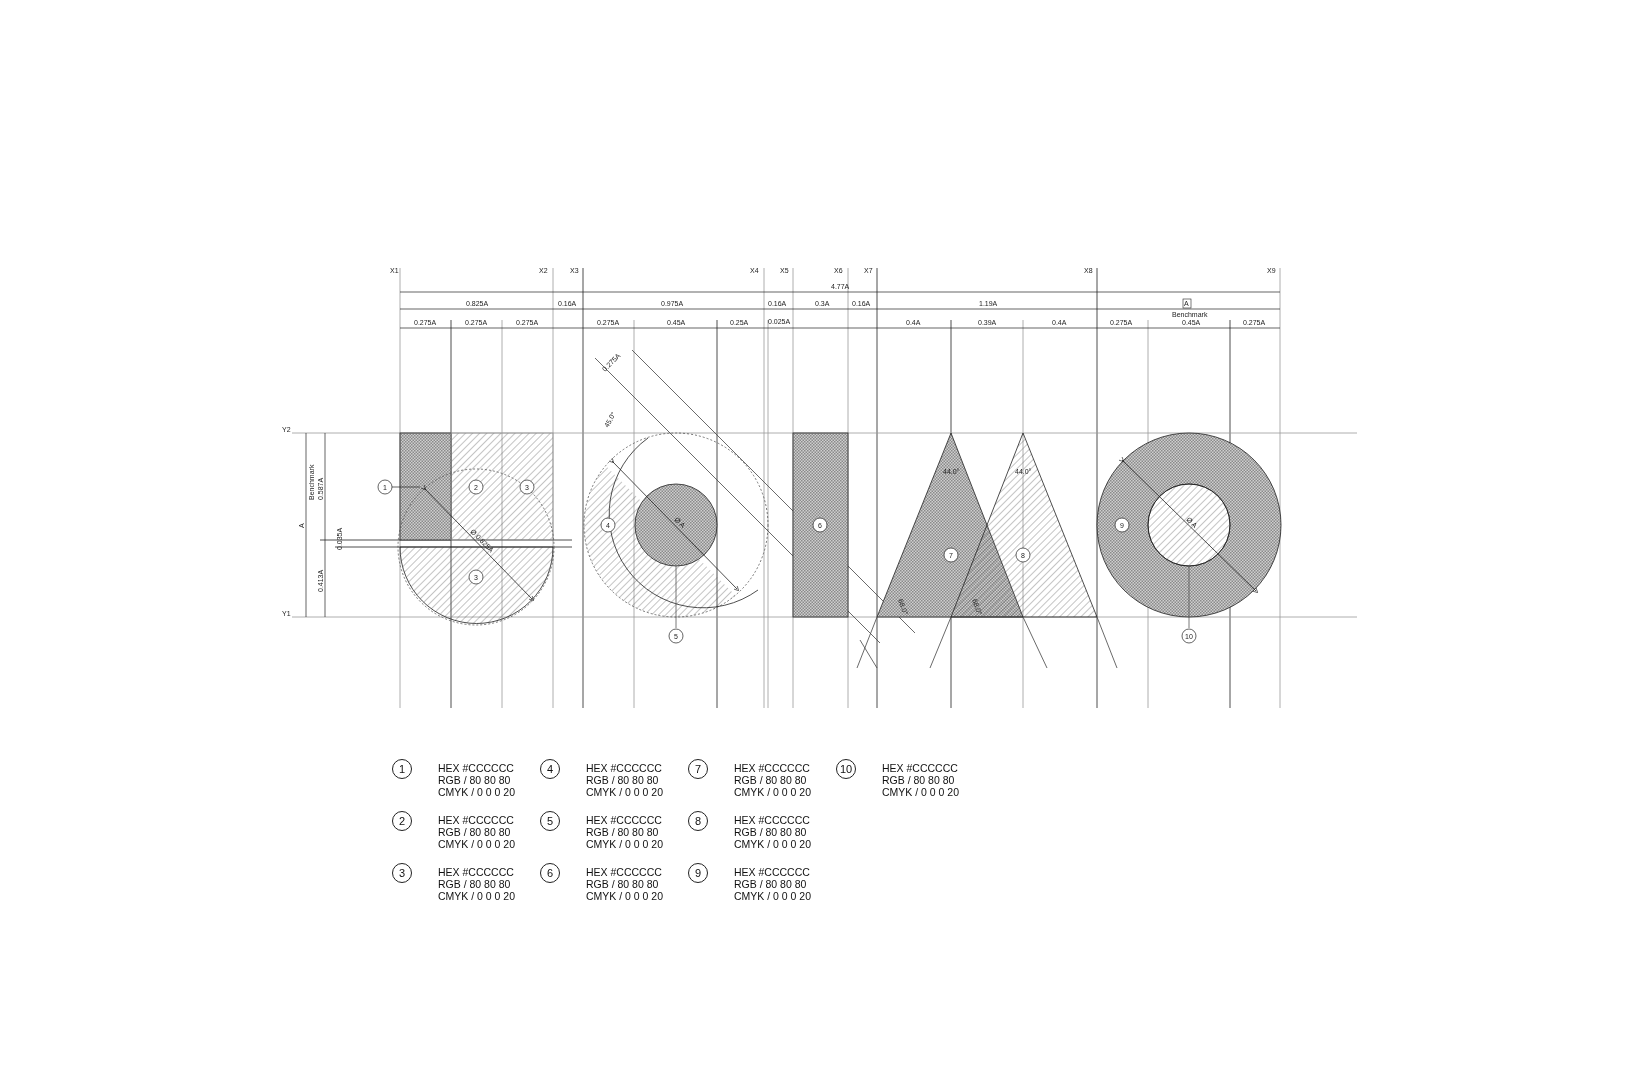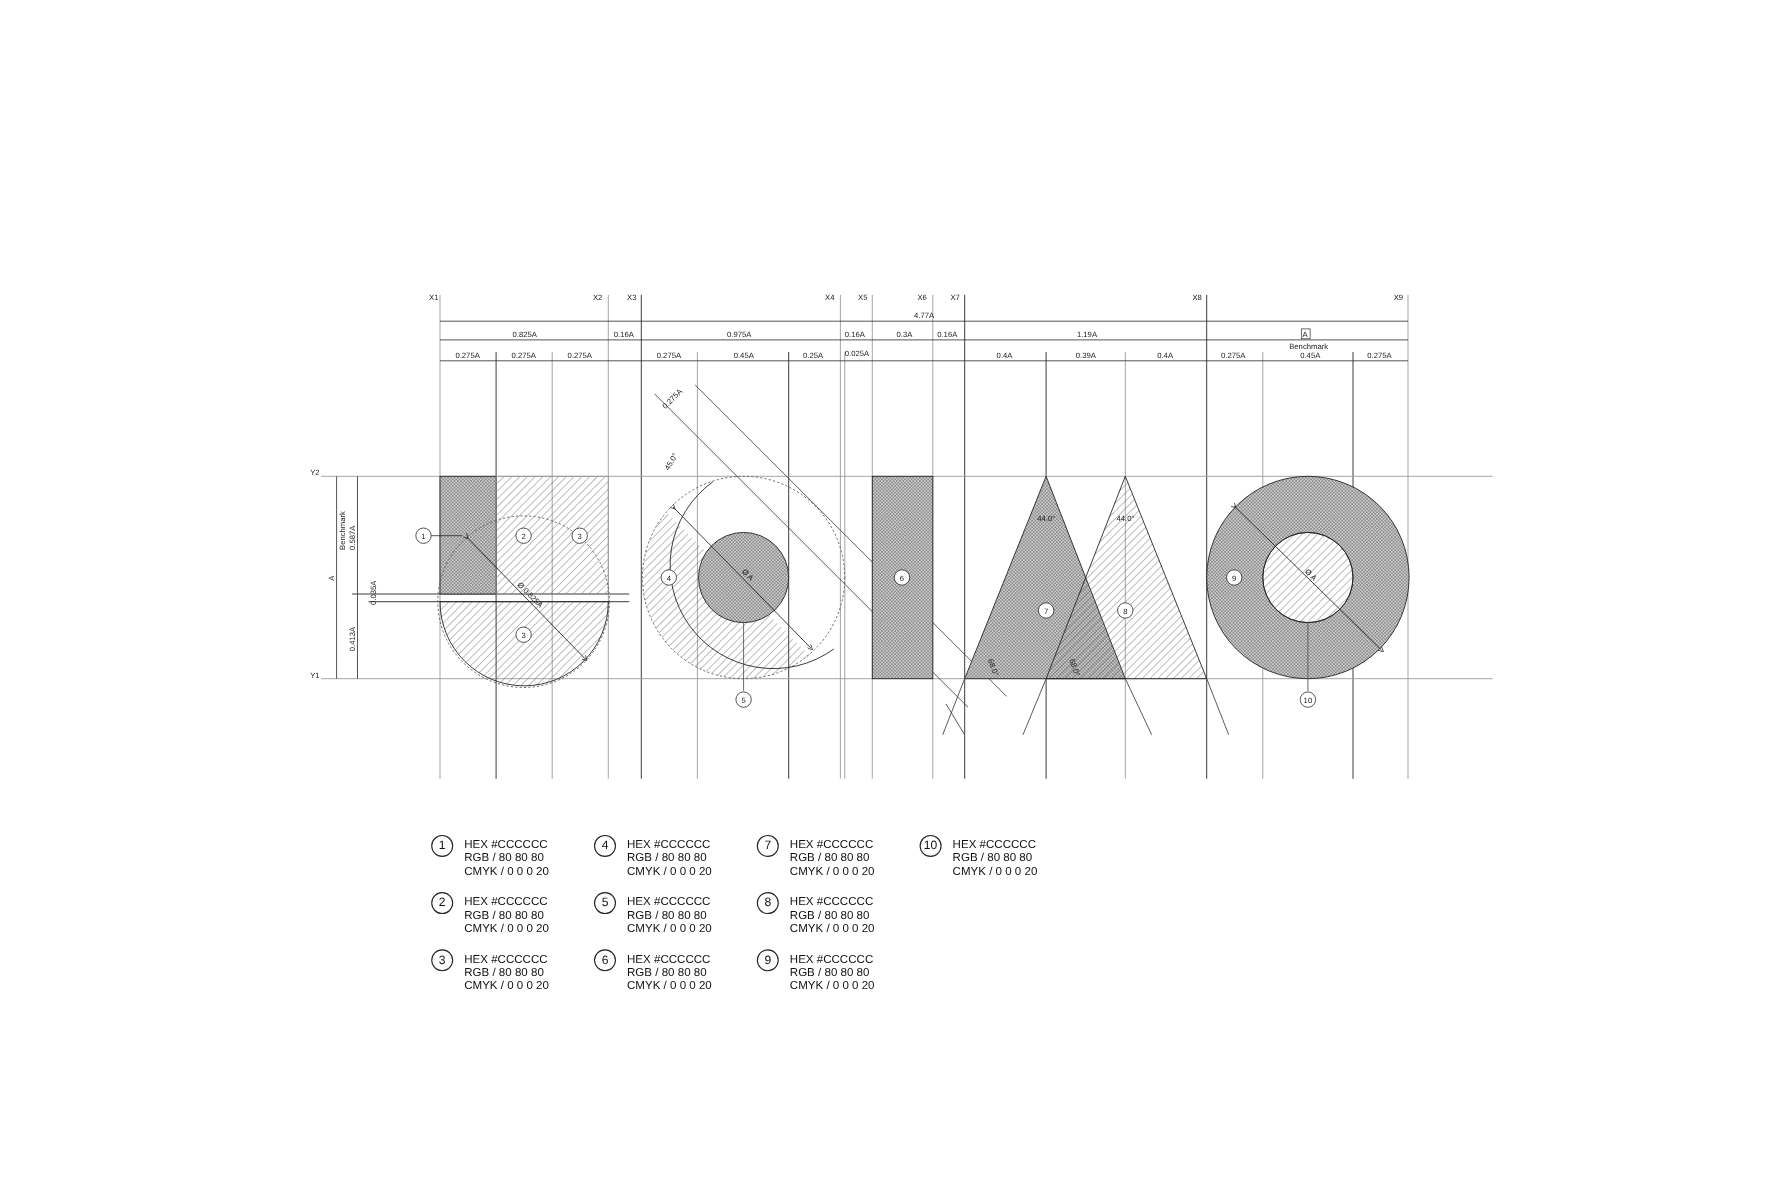--- a/index.html
+++ b/index.html
@@ -7,21 +7,21 @@
            font-family: "Liberation Sans", sans-serif; color: #111; }
     #drawing { position: absolute; left: 0; top: 0; width: 1626px; height: 1088px; }
     .dim-text { font-family: "Liberation Sans", sans-serif; font-size: 7px; fill: #222; }
     .axis-text { font-family: "Liberation Sans", sans-serif; font-size: 7px; fill: #222; }
     .callout-text { font-family: "Liberation Sans", sans-serif; font-size: 7px; fill: #222; }
     .legend { position: absolute; left: 392px; top: 762px; width: 600px; height: 150px; }
     .legend-item { position: absolute; display: flex; align-items: flex-start; }
     .legend-num { width: 20px; height: 20px; border: 1px solid #222; border-radius: 50%;
                   display: flex; align-items: center; justify-content: center;
                   font-size: 11px; margin-right: 10px; margin-top: -3px; box-sizing: border-box; }
-    .legend-lines { font-size: 10.5px; line-height: 12px; white-space: nowrap; }
+    .legend-lines { font-size: 10.5px; line-height: 12px; white-space: nowrap; margin-left: 16px; }
   </style>
 </head>
 <body>
 
 <svg id="drawing" width="1626" height="1088" viewBox="0 0 1626 1088" xmlns="http://www.w3.org/2000/svg">
   <defs>
     <pattern id="hatch" patternUnits="userSpaceOnUse" width="5" height="5" patternTransform="rotate(45)">
       <line x1="0" y1="0" x2="0" y2="5" stroke="#555" stroke-width="0.7"></line>
     </pattern>
     <pattern id="cross" patternUnits="userSpaceOnUse" width="3" height="3">

